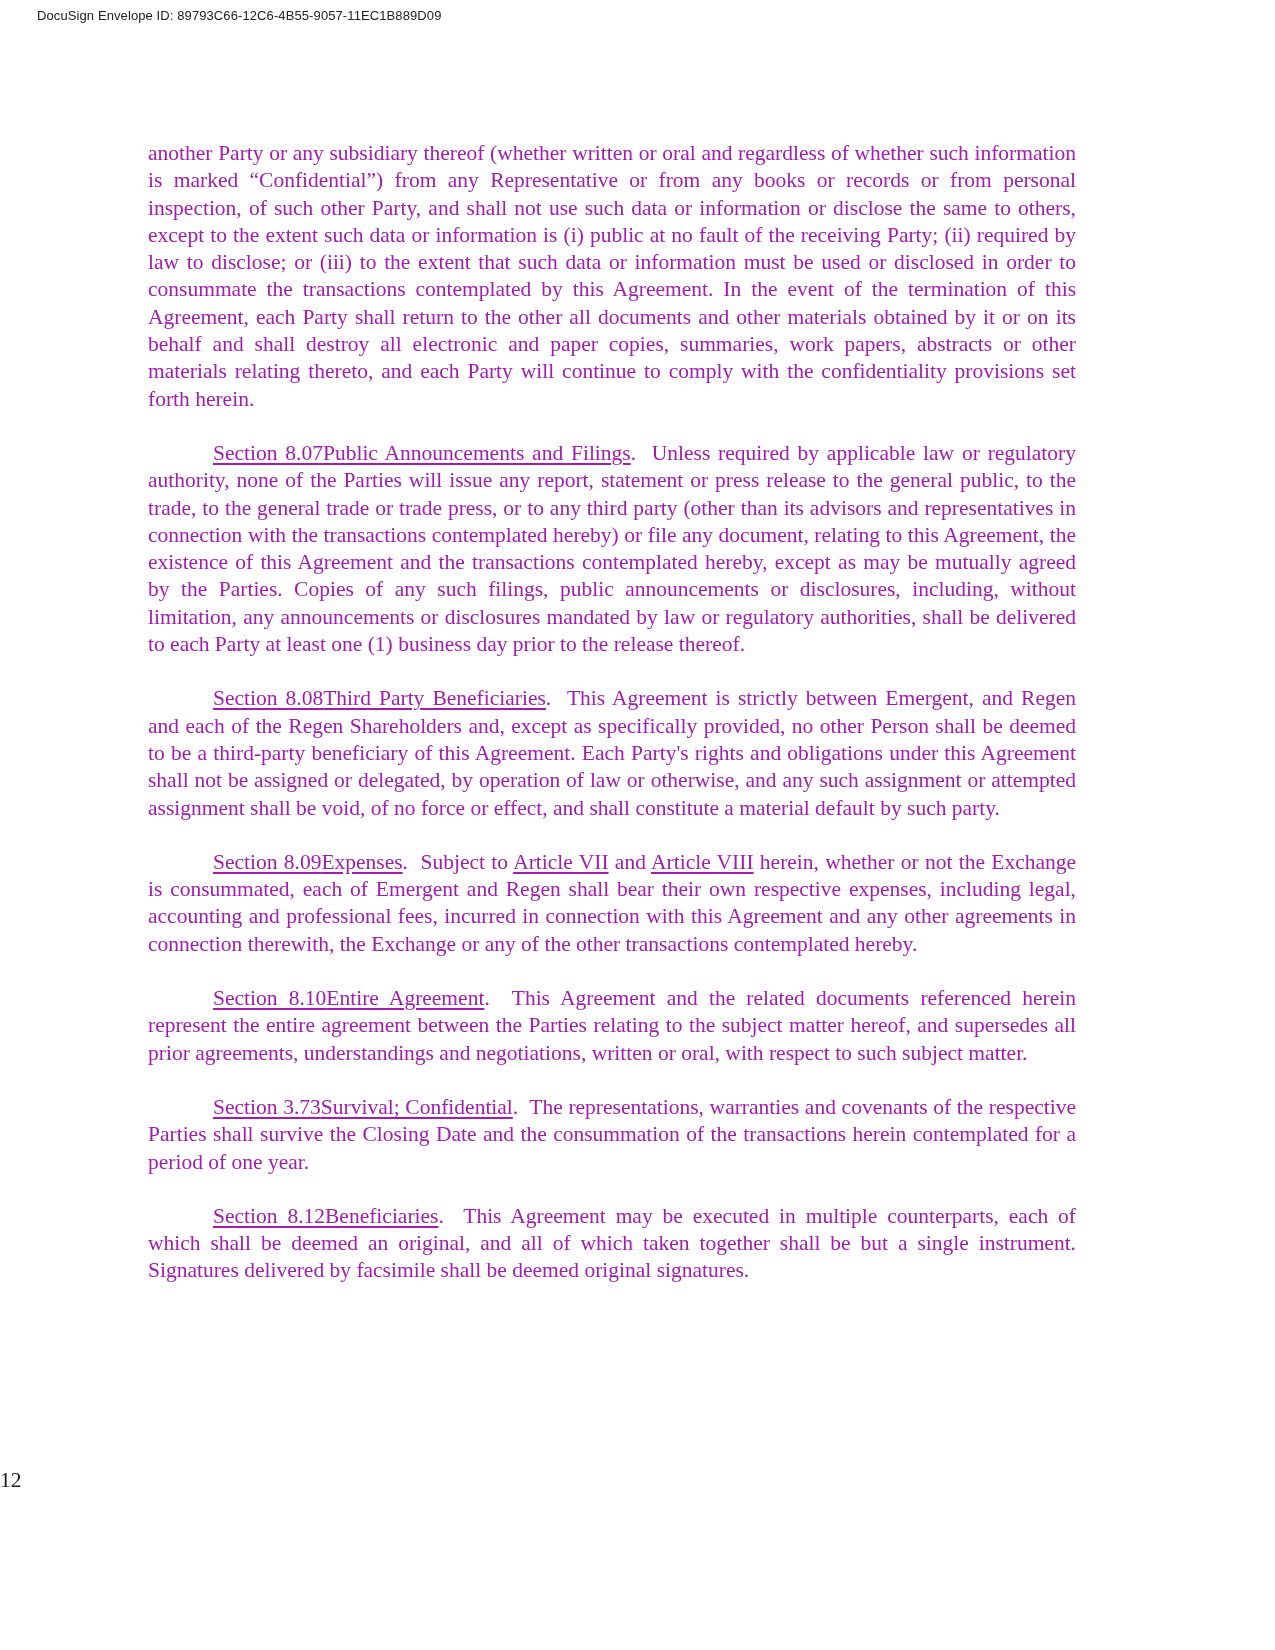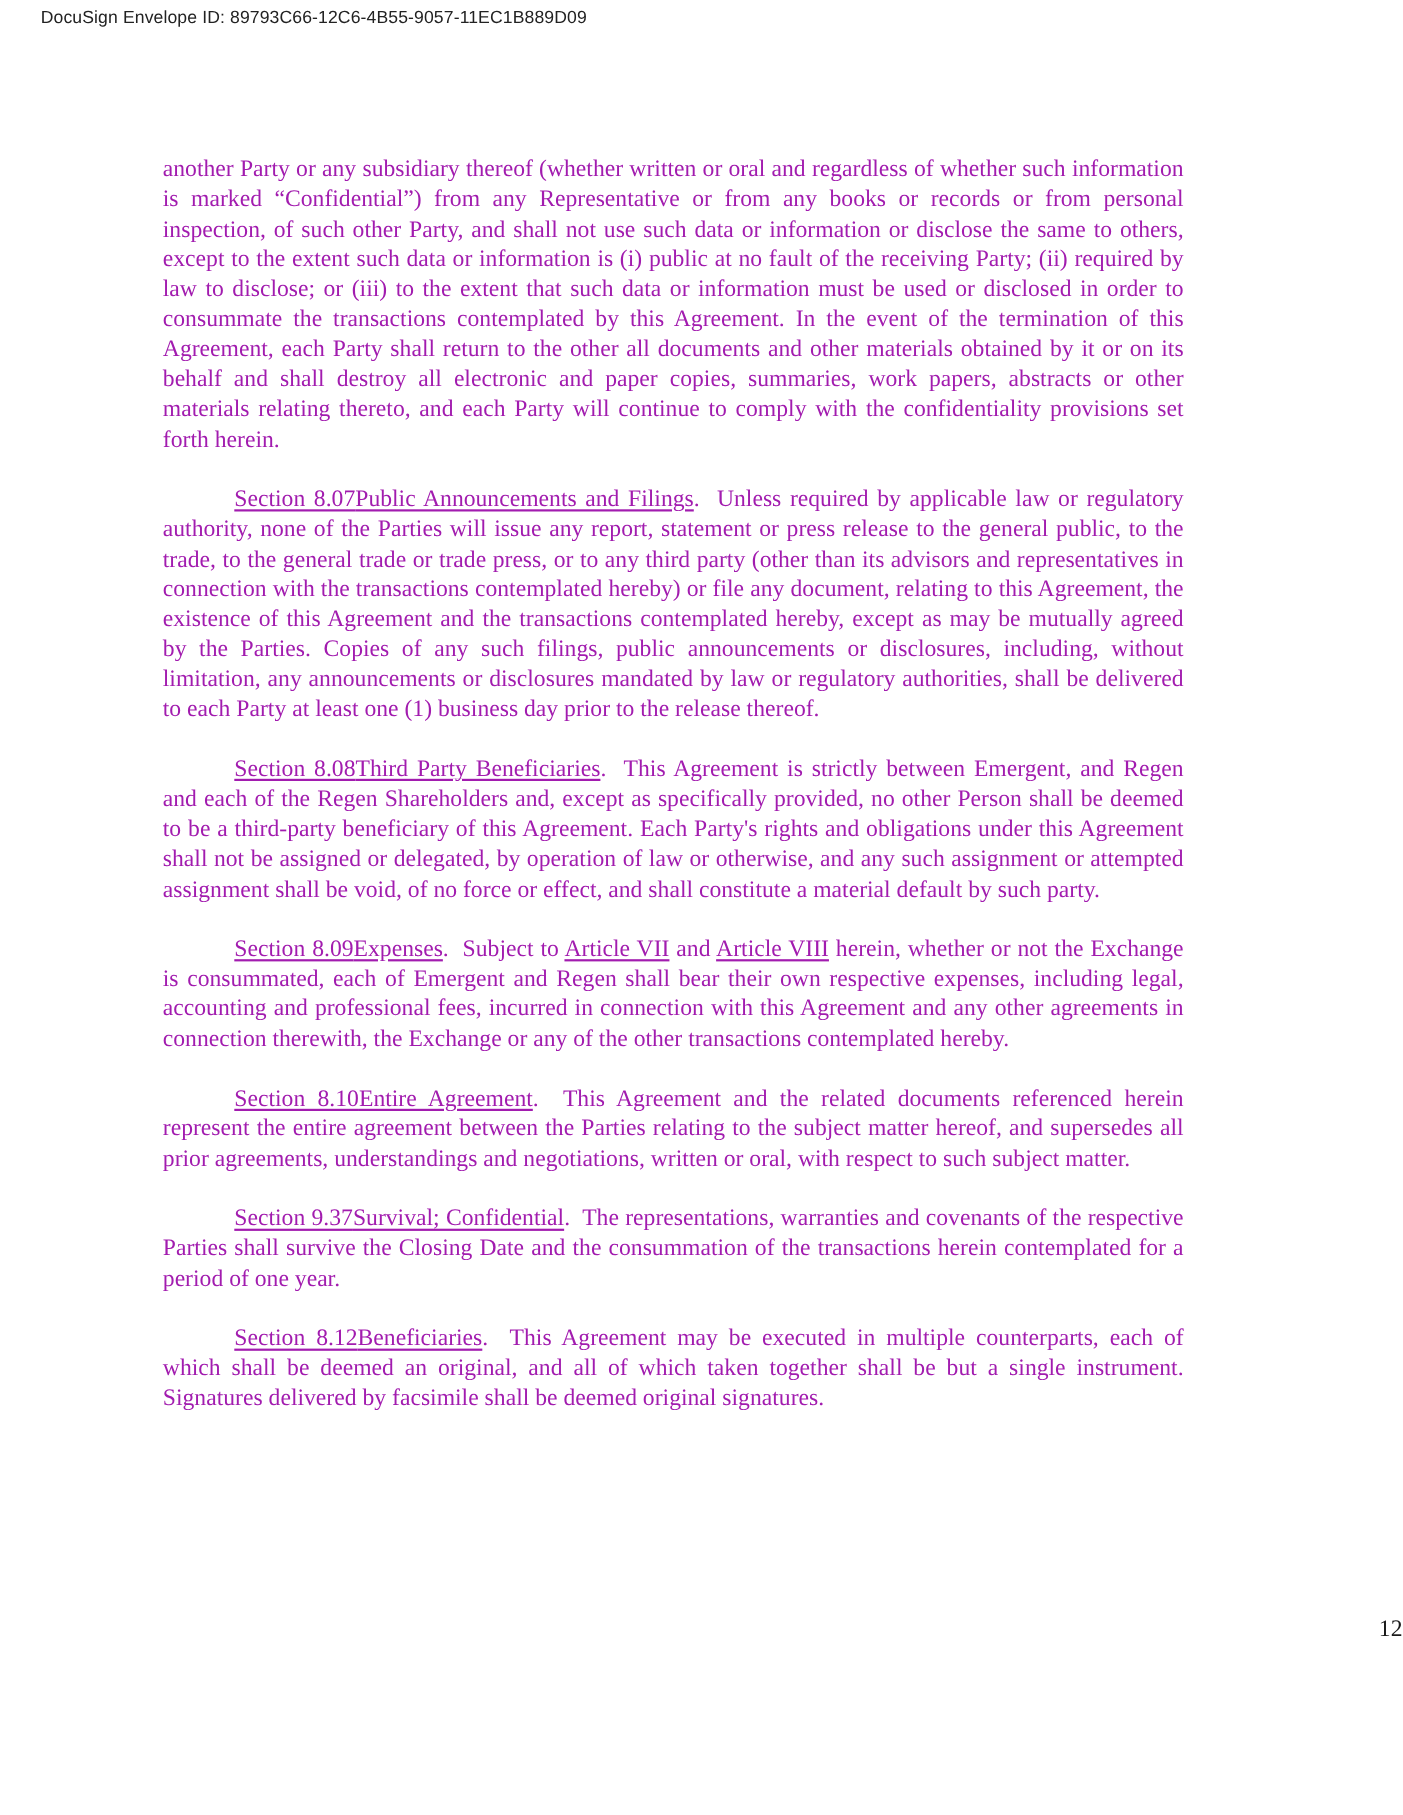--- a/index.html
+++ b/index.html
@@ -1,49 +1,49 @@
 <!DOCTYPE html>
 <html><head>
 <meta charset="utf-8">
 <style>
   html, body { margin: 0; padding: 0; background: #ffffff; }
   body { width: 1275px; height: 1650px; position: relative; overflow: hidden; }
   .envelope {
     position: absolute; left: 37px; top: 8px;
-    font-family: "Liberation Sans", sans-serif; font-size: 16px; color: #222;
+    font-family: "Liberation Sans", sans-serif; font-size: 13px; color: #222;
     letter-spacing: 0.1px;
   }
   .page {
     position: absolute; left: 148px; top: 140px; width: 928px;
     font-family: "Liberation Serif", serif; font-size: 21.5px; line-height: 27.3px;
     color: #a21caf; text-align: justify;
   }
   .para { margin: 0 0 27px 0; }
   .indent { text-indent: 65px; }
   .u { text-decoration: underline; text-underline-offset: 3px; }
   .sec-num { }
   .page-num {
-    position: absolute; left: 0; width: 1275px; top: 1468px; text-align: right;
+    position: absolute; left: 0; width: 1275px; top: 1468px; text-align: left;
     font-family: "Liberation Serif", serif; font-size: 21.5px; color: #1a1a1a;
   }
 </style>
 </head>
 <body>
 
 <div class="envelope">DocuSign Envelope ID: 89793C66-12C6-4B55-9057-11EC1B889D09</div>
 
 <div class="page">
   <p class="para">another Party or any subsidiary thereof (whether written or oral and regardless of whether such information is marked “Confidential”) from any Representative or from any books or records or from personal inspection, of such other Party, and shall not use such data or information or disclose the same to others, except to the extent such data or information is (i) public at no fault of the receiving Party; (ii) required by law to disclose; or (iii) to the extent that such data or information must be used or disclosed in order to consummate the transactions contemplated by this Agreement.  In the event of the termination of this Agreement, each Party shall return to the other all documents and other materials obtained by it or on its behalf and shall destroy all electronic and paper copies, summaries, work papers, abstracts or other materials relating thereto, and each Party will continue to comply with the confidentiality provisions set forth herein.</p>
 
   <p class="para indent"><span class="u sec-num">Section 8.07</span><span class="u">Public Announcements and Filings</span>.&nbsp; <span>Unless required by applicable law or regulatory authority, none of the Parties will issue any report, statement or press release to the general public, to the trade, to the general trade or trade press, or to any third party (other than its advisors and representatives in connection with the transactions contemplated hereby) or file any document, relating to this Agreement, the existence of this Agreement and the transactions contemplated hereby, except as may be mutually agreed by the Parties.  Copies of any such filings, public announcements or disclosures, including, without limitation, any announcements or disclosures mandated by law or regulatory authorities, shall be delivered to each Party at least one (1) business day prior to the release thereof.</span></p>
 
   <p class="para indent"><span class="u sec-num">Section 8.08</span><span class="u">Third Party Beneficiaries</span>.&nbsp; <span>This Agreement is strictly between Emergent, and Regen and each of the Regen Shareholders and, except as specifically provided, no other Person shall be deemed to be a third-party beneficiary of this Agreement. Each Party's rights and obligations under this Agreement shall not be assigned or delegated, by operation of law or otherwise, and any such assignment or attempted assignment shall be void, of no force or effect, and shall constitute a material default by such party.</span></p>
 
   <p class="para indent"><span class="u sec-num">Section 8.09</span><span class="u">Expenses</span>.&nbsp; <span>Subject to </span><span class="u">Article VII</span><span> and </span><span class="u">Article VIII</span><span> herein, whether or not the Exchange is consummated, each of Emergent and Regen shall bear their own respective expenses, including legal, accounting and professional fees, incurred in connection with this Agreement and any other agreements in connection therewith, the Exchange or any of the other transactions contemplated hereby.</span></p>
 
   <p class="para indent"><span class="u sec-num">Section 8.10</span><span class="u">Entire Agreement</span>.&nbsp; <span>This Agreement and the related documents referenced herein represent the entire agreement between the Parties relating to the subject matter hereof, and supersedes all prior agreements, understandings and negotiations, written or oral, with respect to such subject matter.</span></p>
 
-  <p class="para indent"><span class="u sec-num">Section 9.37</span><span class="u">Survival; Confidential</span>.&nbsp; <span>The representations, warranties and covenants of the respective Parties shall survive the Closing Date and the consummation of the transactions herein contemplated for a period of one year.</span></p>
+  <p class="para indent"><span class="u sec-num">Section 3.73</span><span class="u">Survival; Confidential</span>.&nbsp; <span>The representations, warranties and covenants of the respective Parties shall survive the Closing Date and the consummation of the transactions herein contemplated for a period of one year.</span></p>
 
   <p class="para indent"><span class="u sec-num">Section 8.12</span><span class="u">Beneficiaries</span>.&nbsp; <span>This Agreement may be executed in multiple counterparts, each of which shall be deemed an original, and all of which taken together shall be but a single instrument.  Signatures delivered by facsimile shall be deemed original signatures.</span></p>
 </div>
 
 <div class="page-num">12</div>
 
 </body></html>

